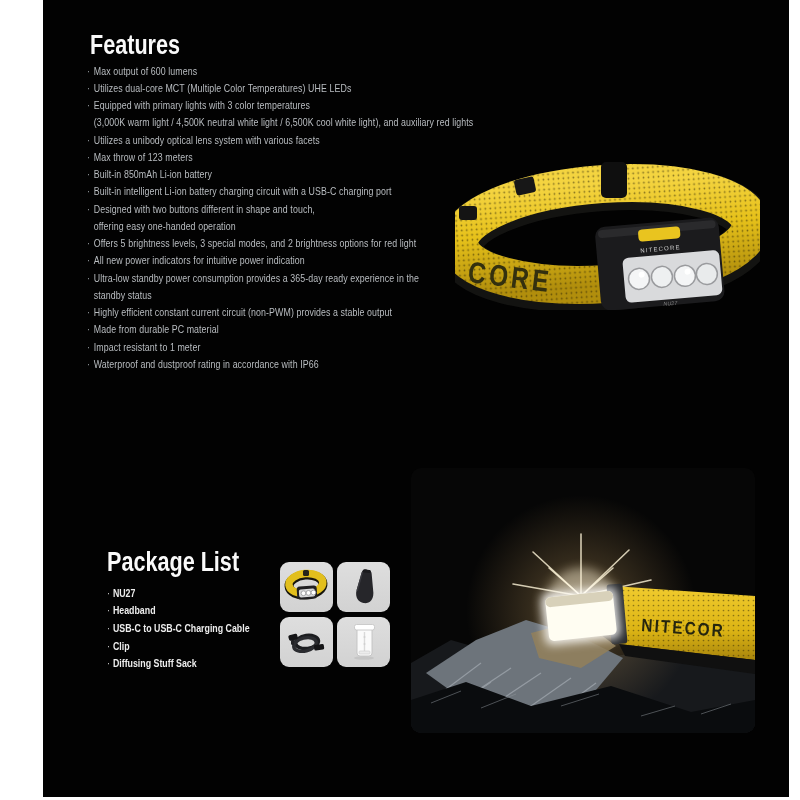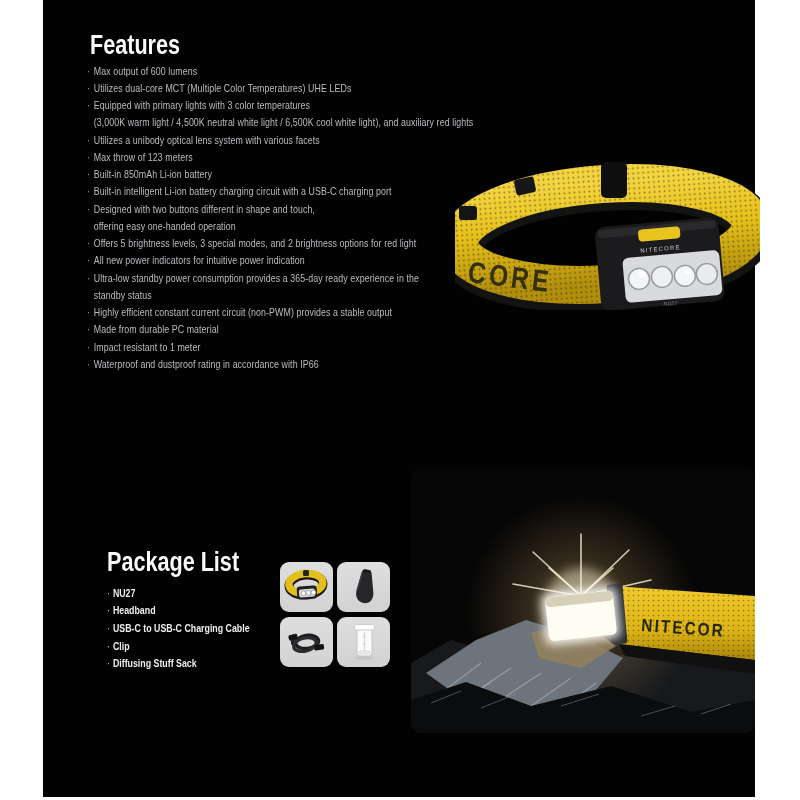--- a/index.html
+++ b/index.html
@@ -1,18 +1,18 @@
 <!DOCTYPE html>
 <html><head>
 <meta charset="utf-8">
 <style>
   html,body{margin:0;padding:0;background:#ffffff;}
   #stage{position:relative;width:800px;height:800px;background:#ffffff;overflow:hidden;
          font-family:"Liberation Sans","DejaVu Sans",sans-serif;}
-  #panel{position:absolute;left:43px;top:0;width:712px;height:797px;background:#020202;}
+  #panel{position:absolute;left:43px;top:0;width:712px;height:797px;background:#020202;padding-left:34px;}
 
   .sec-title{position:absolute;color:#fafafa;font-size:27px;font-weight:bold;line-height:30px;
              letter-spacing:0px;transform:scaleX(0.80);transform-origin:0 0;white-space:nowrap;}
   #features-title{left:47px;top:30px;}
   #package-title{left:64px;top:547px;}
 
   .feat-list{position:absolute;left:44px;top:62px;transform:scaleX(0.84);transform-origin:0 0;}
   .feat-line{display:flex;align-items:center;height:17.25px;white-space:nowrap;
              font-size:10.5px;color:#b9bdc1;}
   .feat-line .bullet{width:8px;color:#9aa0a4;flex:0 0 8px;}

